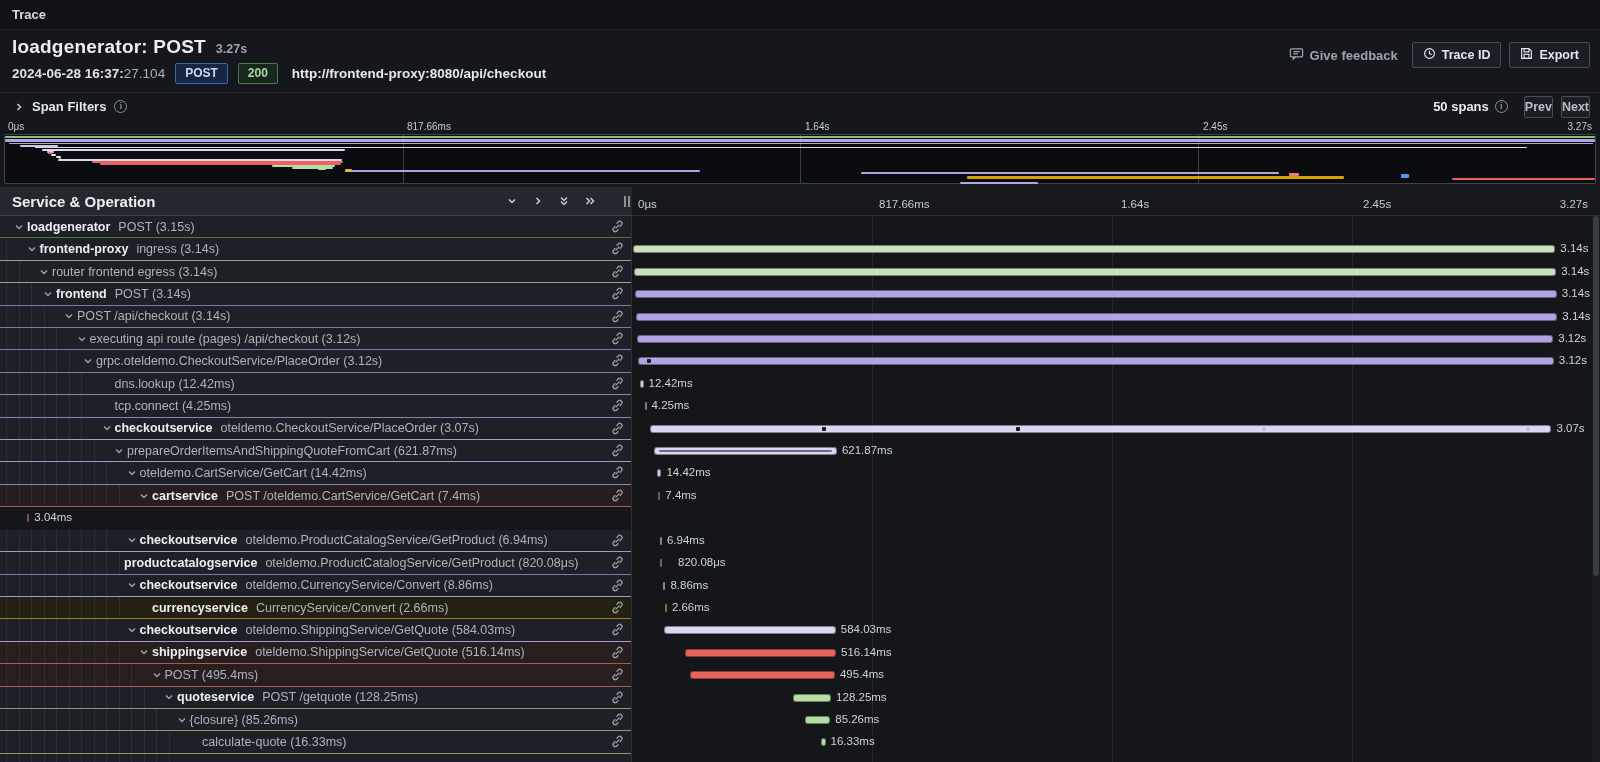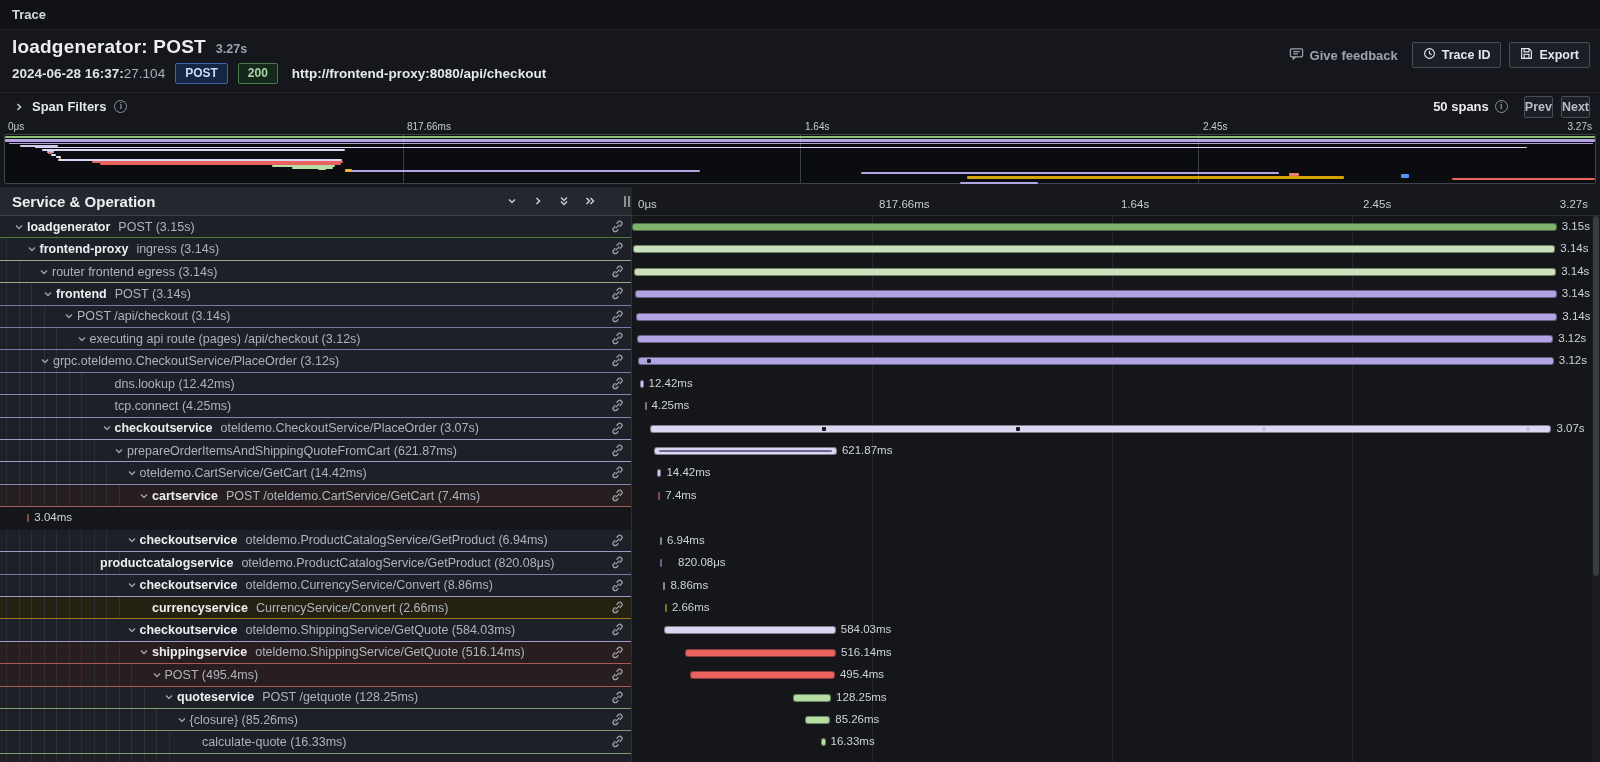--- a/index.html
+++ b/index.html
@@ -272,24 +272,20 @@
               </svg>
             </span>
             <span class="svc">loadgenerator</span>
             <span class="op">POST (3.15s)</span>
             <span class="rowlink"><svg width="15" height="15" viewBox="0 0 16 16" fill="none" stroke="#9da3ad" stroke-width="1.3" stroke-linecap="round">
                 <path d="M6.3 9.7l3.4-3.4"></path>
                 <path d="M7.3 4.6l1.4-1.4a2.4 2.4 0 0 1 3.4 3.4L10.7 8"></path>
                 <path d="M8.7 11.4l-1.4 1.4a2.4 2.4 0 0 1-3.4-3.4L5.3 8"></path>
               </svg></span>
           </div>
-          <div class="cell-right">
-            <div class="bar" style="left: 0px; width: 924.771px; background: rgb(126, 178, 109);"></div>
-            <div class="dur" style="left: 929.771px;">3.15s</div>
-          </div>
         </div>
         <div class="row">
           <div class="cell-left" style="border-bottom: 1px solid rgb(145, 171, 133); padding-left: 26.5px;">
             <div class="guide" style="left: 6px;"></div>
             <span class="chev">
               <svg width="10" height="10" viewBox="0 0 10 10" fill="none" stroke="#9da3ad" stroke-width="1.4">
                 <polyline points="2,3.5 5,6.5 8,3.5"></polyline>
               </svg>
             </span>
             <span class="svc">frontend-proxy</span>
@@ -390,21 +386,21 @@
                 <path d="M7.3 4.6l1.4-1.4a2.4 2.4 0 0 1 3.4 3.4L10.7 8"></path>
                 <path d="M8.7 11.4l-1.4 1.4a2.4 2.4 0 0 1-3.4-3.4L5.3 8"></path>
               </svg></span>
           </div>
           <div class="cell-right">
             <div class="bar" style="left: 5.2844px; width: 915.963px; background: rgb(178, 164, 227);"></div>
             <div class="dur" style="left: 926.248px;">3.12s</div>
           </div>
         </div>
         <div class="row">
-          <div class="cell-left" style="border-bottom: 1px solid rgb(127, 119, 168); padding-left: 40px;">
+          <div class="cell-left" style="border-bottom: 1px solid rgb(127, 119, 168); padding-left: 83px;">
             <div class="guide" style="left: 6px;"></div>
             <div class="guide" style="left: 18.5px;"></div>
             <div class="guide" style="left: 31px;"></div>
             <div class="guide" style="left: 43.5px;"></div>
             <div class="guide" style="left: 56px;"></div>
             <div class="guide" style="left: 68.5px;"></div>
             <span class="chev">
               <svg width="10" height="10" viewBox="0 0 10 10" fill="none" stroke="#9da3ad" stroke-width="1.4">
                 <polyline points="2,3.5 5,6.5 8,3.5"></polyline>
               </svg>
@@ -615,21 +611,21 @@
                 <path d="M7.3 4.6l1.4-1.4a2.4 2.4 0 0 1 3.4 3.4L10.7 8"></path>
                 <path d="M8.7 11.4l-1.4 1.4a2.4 2.4 0 0 1-3.4-3.4L5.3 8"></path>
               </svg></span>
           </div>
           <div class="cell-right">
             <div class="bar" style="left: 27.8899px; width: 2.03743px; background: rgb(230, 226, 247);"></div>
             <div class="dur" style="left: 34.9273px;">6.94ms</div>
           </div>
         </div>
         <div class="row">
-          <div class="cell-left" style="border-bottom: 1px solid rgb(127, 119, 168); padding-left: 87px;">
+          <div class="cell-left" style="border-bottom: 1px solid rgb(127, 119, 168); padding-left: 111px;">
             <div class="guide" style="left: 6px;"></div>
             <div class="guide" style="left: 18.5px;"></div>
             <div class="guide" style="left: 31px;"></div>
             <div class="guide" style="left: 43.5px;"></div>
             <div class="guide" style="left: 56px;"></div>
             <div class="guide" style="left: 68.5px;"></div>
             <div class="guide" style="left: 81px;"></div>
             <div class="guide" style="left: 93.5px;"></div>
             <div class="guide" style="left: 106px;"></div>
             <div class="guide" style="left: 118.5px;"></div>

